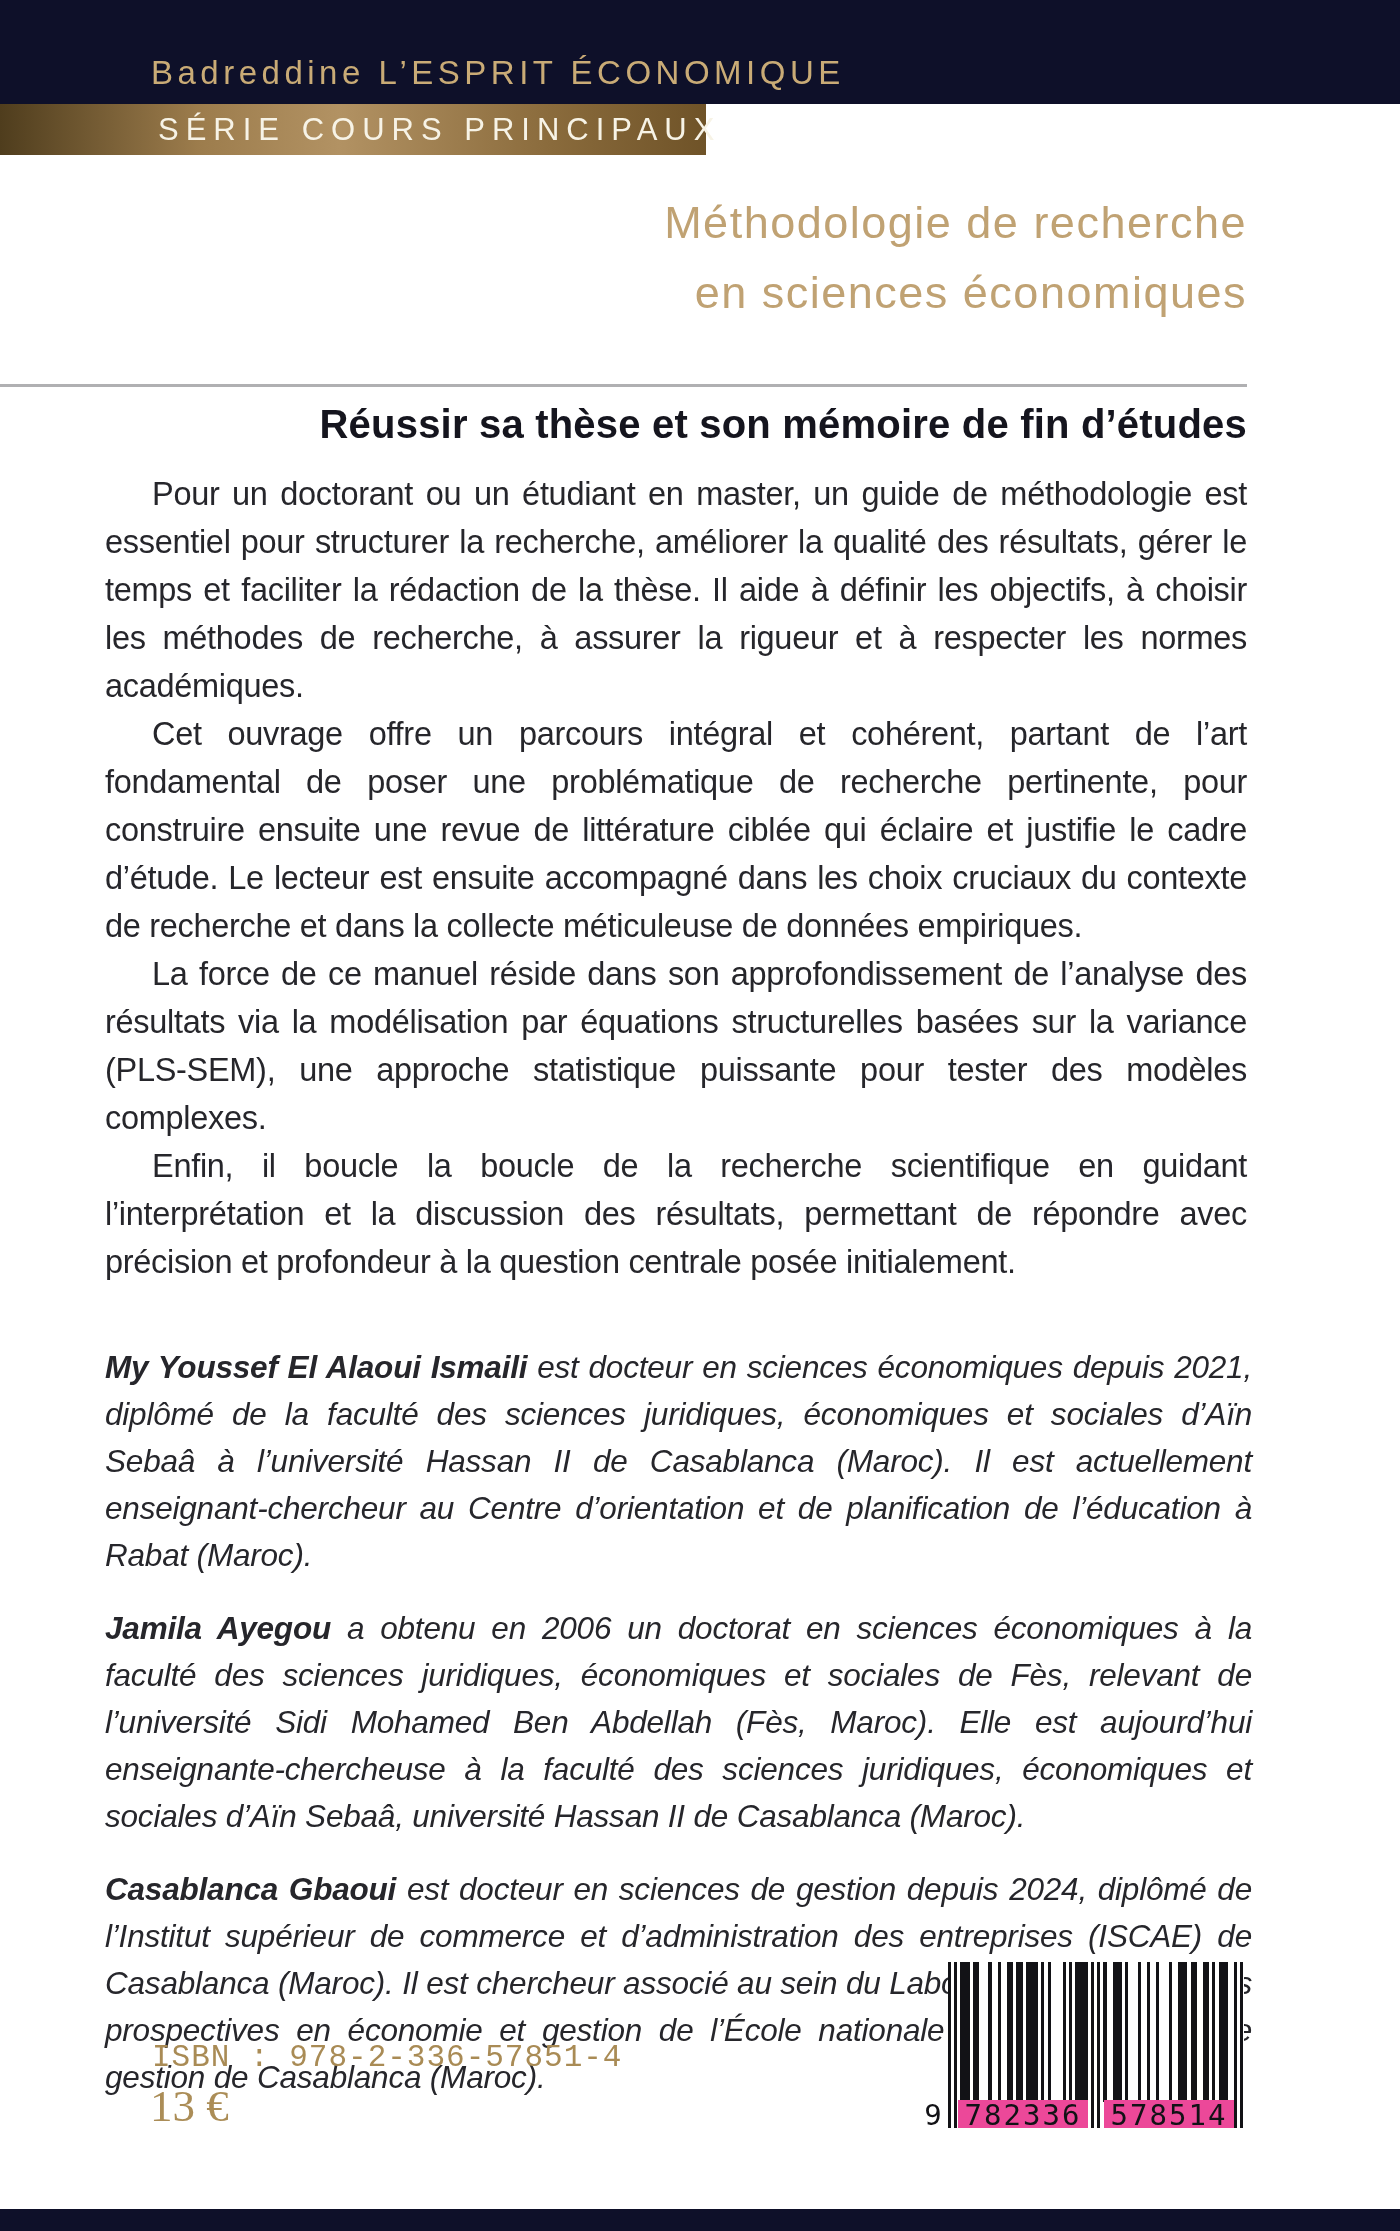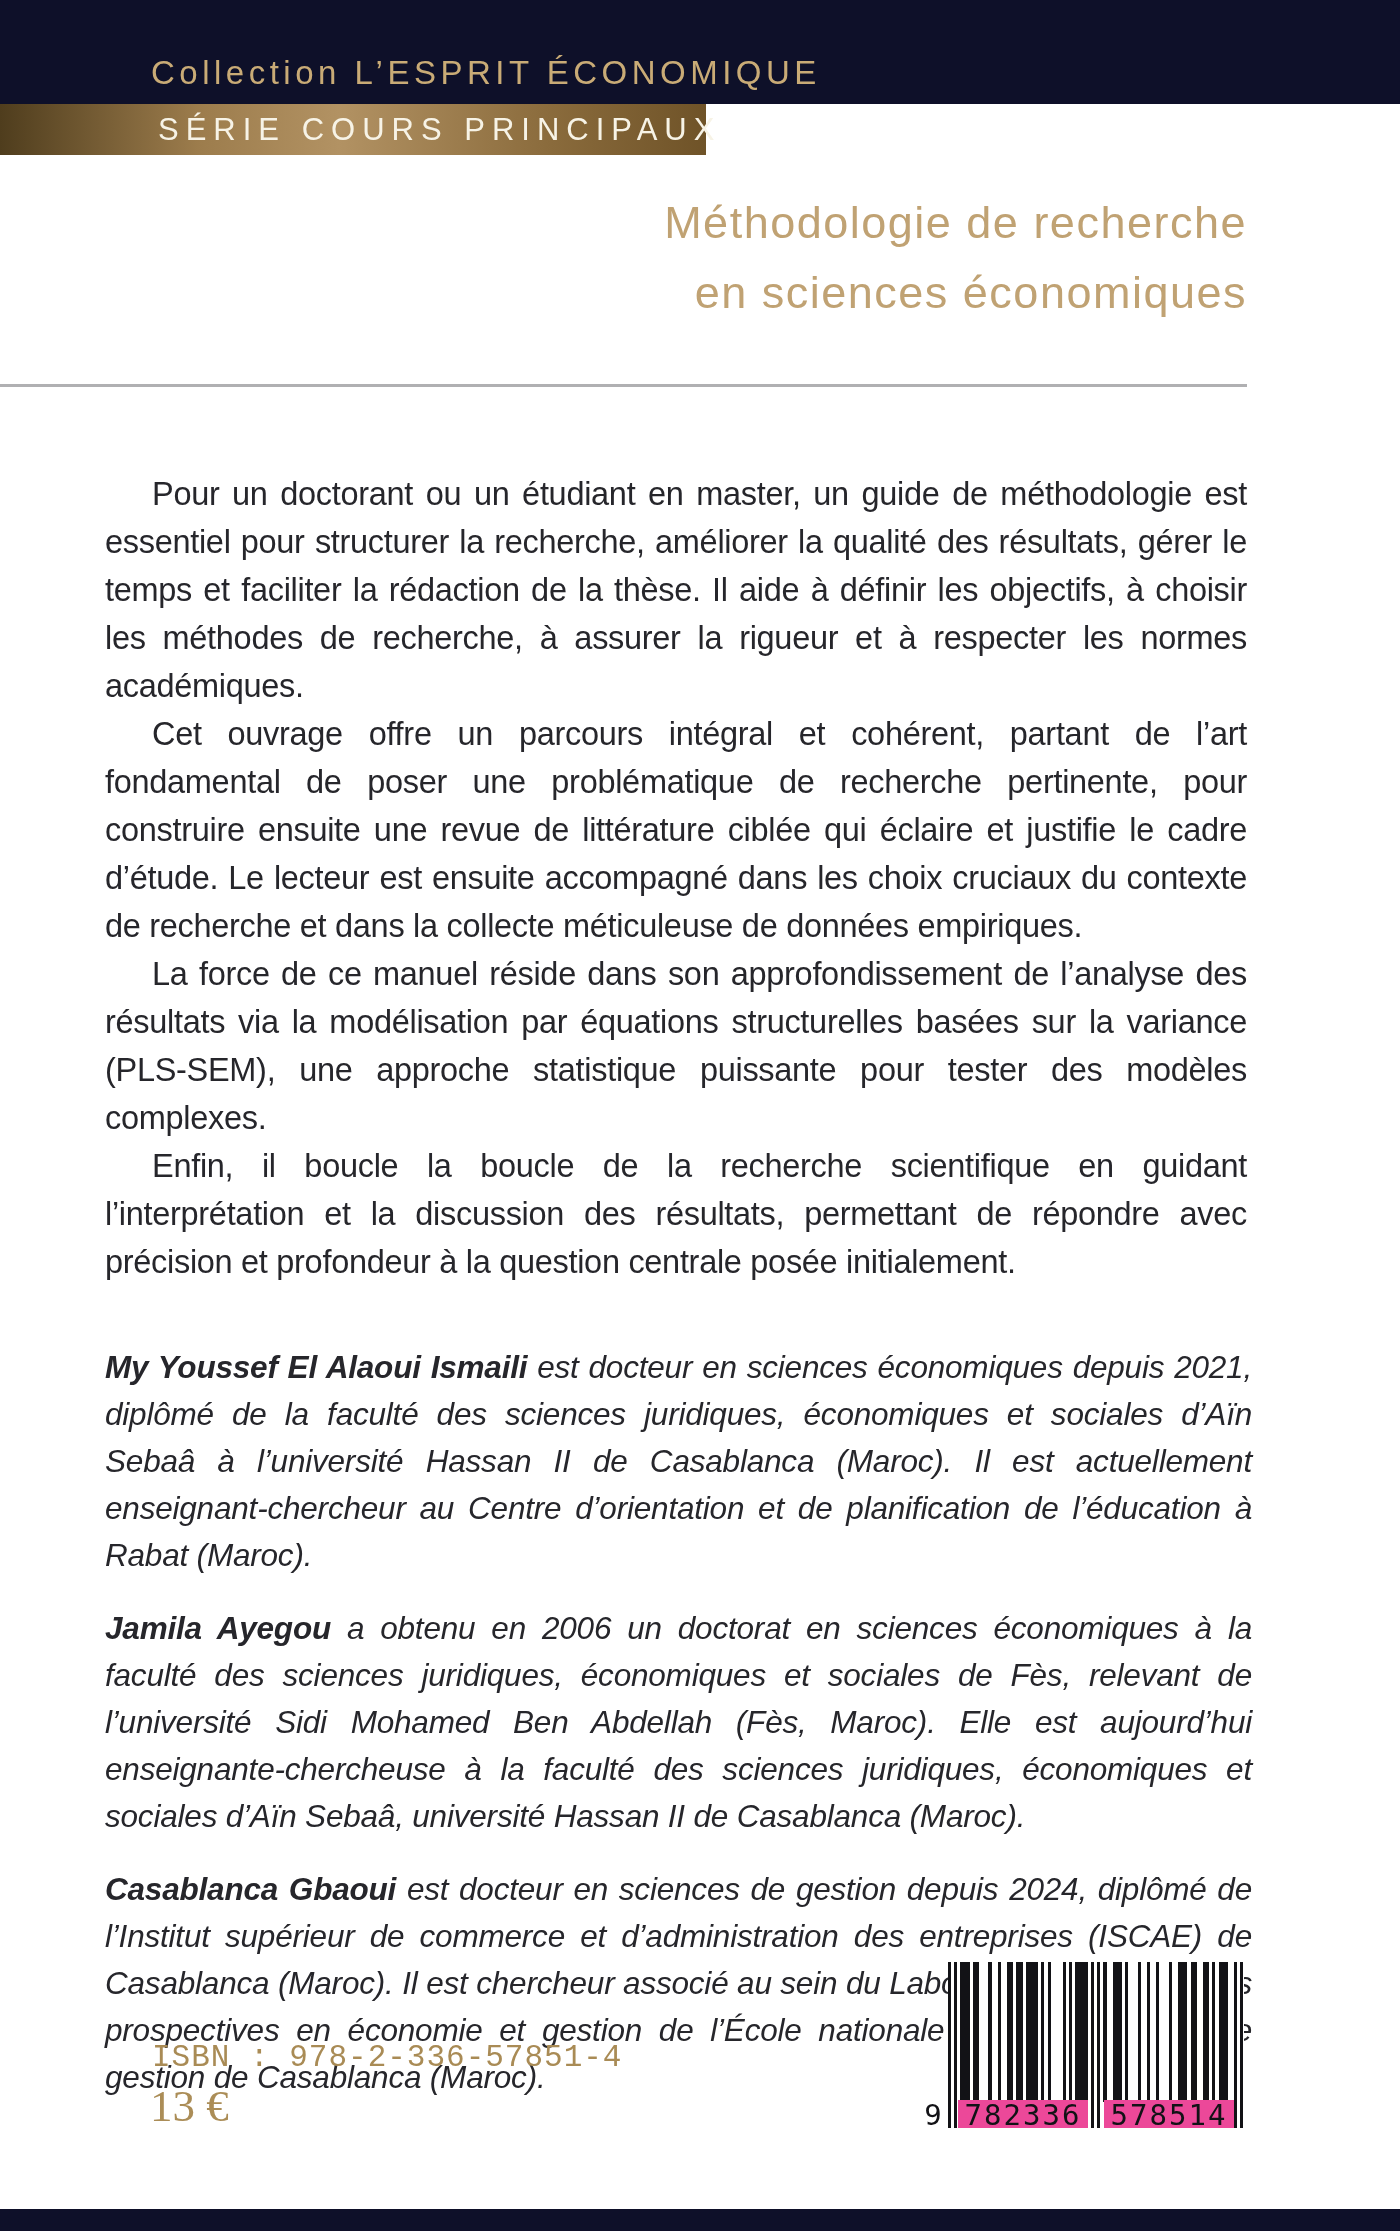--- a/index.html
+++ b/index.html
@@ -99,34 +99,35 @@
     position:absolute;left:0;top:2209px;width:1400px;height:22px;
     background:#0e1029;
   }
 </style>
 </head>
 <body>
 
 <div id="cover">
 
   <div class="navy-band">
-    <div class="collection-label">Collection L’ESPRIT ÉCONOMIQUE</div>
+    <div class="collection-label">Badreddine L’ESPRIT ÉCONOMIQUE</div>
   </div>
 
   <div class="gold-band">
     <div class="series-label">SÉRIE COURS PRINCIPAUX</div>
   </div>
 
   <div class="book-title">
     <div>Méthodologie de recherche</div>
     <div>en sciences économiques</div>
   </div>
 
   <div class="divider-rule"></div>
 
+  <div class="book-subtitle">Réussir sa thèse et son mémoire de fin d’études</div>
 
   <div class="synopsis">
     <p>Pour un doctorant ou un étudiant en master, un guide de méthodologie est essentiel pour structurer la recherche, améliorer la qualité des résultats, gérer le temps et faciliter la rédaction de la thèse. Il aide à définir les objectifs, à choisir les méthodes de recherche, à assurer la rigueur et à respecter les normes académiques.</p>
     <p>Cet ouvrage offre un parcours intégral et cohérent, partant de l’art fondamental de poser une problématique de recherche pertinente, pour construire ensuite une revue de littérature ciblée qui éclaire et justifie le cadre d’étude. Le lecteur est ensuite accompagné dans les choix cruciaux du contexte de recherche et dans la collecte méticuleuse de données empiriques.</p>
     <p>La force de ce manuel réside dans son approfondissement de l’analyse des résultats via la modélisation par équations structurelles basées sur la variance (PLS-SEM), une approche statistique puissante pour tester des modèles complexes.</p>
     <p>Enfin, il boucle la boucle de la recherche scientifique en guidant l’interprétation et la discussion des résultats, permettant de répondre avec précision et profondeur à la question centrale posée initialement.</p>
   </div>
 
   <div class="author-bios">
     <p><b>My Youssef El Alaoui Ismaili</b><span> est docteur en sciences économiques depuis 2021, diplômé de la faculté des sciences juridiques, économiques et sociales d’Aïn Sebaâ à l’université Hassan II de Casablanca (Maroc). Il est actuellement enseignant-chercheur au Centre d’orientation et de planification de l’éducation à Rabat (Maroc).</span></p>

